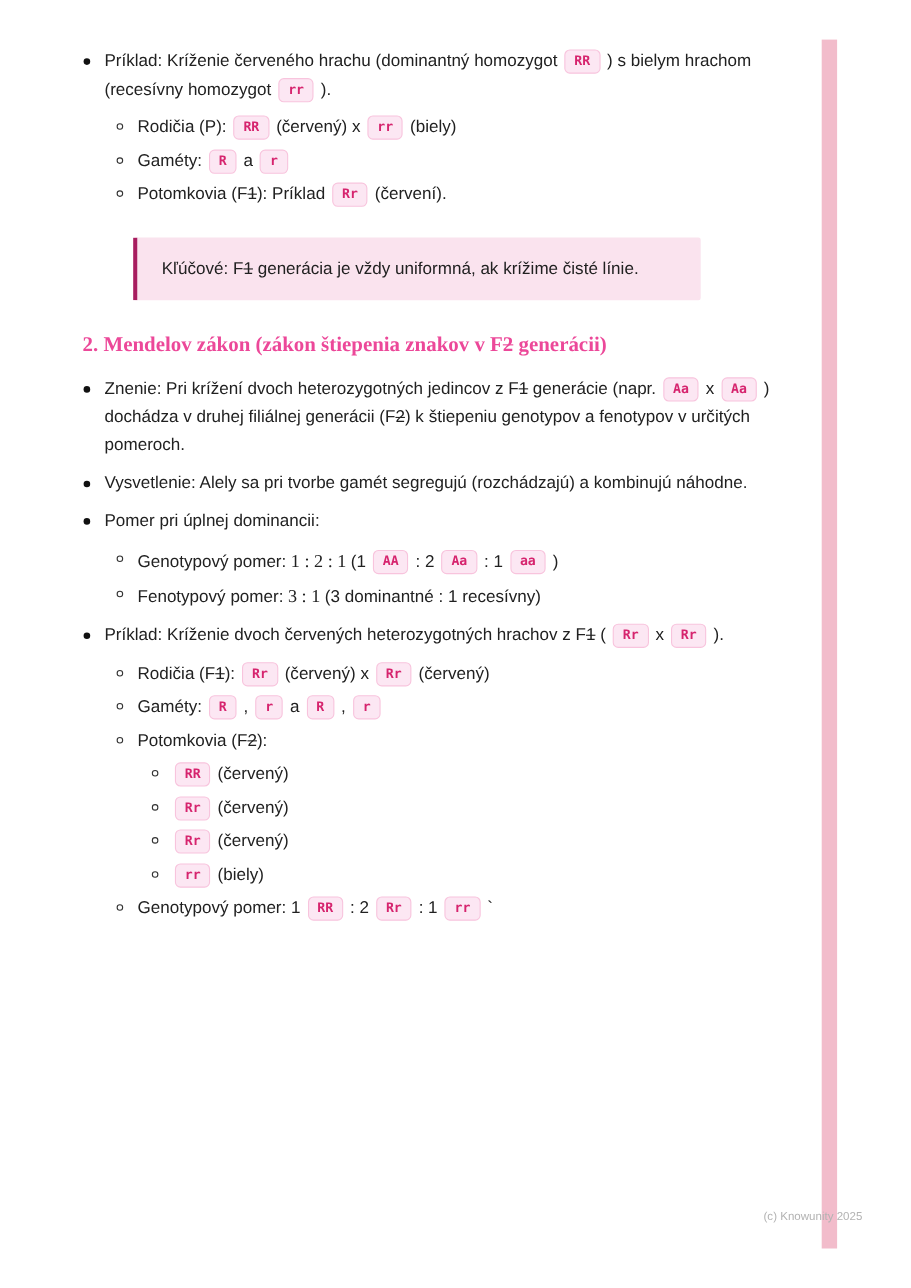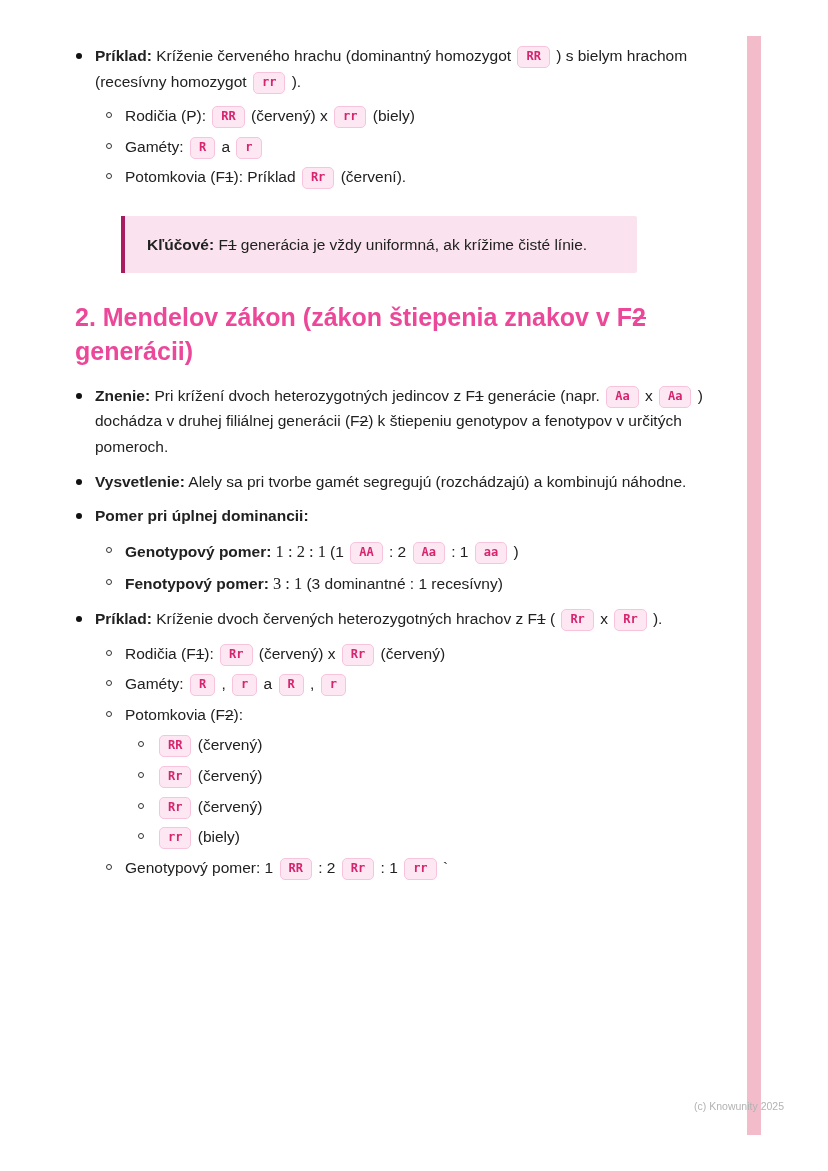--- a/index.html
+++ b/index.html
@@ -21,21 +21,21 @@
   .marker { flex:0 0 20px; position:relative; }
   .dot {
     position:absolute; top:10px; left:1px; width:6px; height:6px;
     border-radius:50%; background:#111;
   }
   .ring {
     position:absolute; top:9px; left:1px; width:6px; height:6px;
     border-radius:50%; border:1.3px solid #333; background:transparent;
   }
   .btext { flex:1 1 auto; min-width:0; }
-  strong { font-weight:bold; }
+  strong { font-weight:normal; }
   .chip {
     display:inline-block;
     font-family:"DejaVu Sans Mono", monospace;
     font-weight:bold; font-size:12px; line-height:1.25;
     color:var(--chip-text,#d6246e);
     background:var(--chip-bg,#fce7f3);
     border:1px solid var(--chip-border,#f8c4dd);
     border-radius:5px;
     padding:2px 8px 3px 8px;
     margin:0 2px;
@@ -45,23 +45,24 @@
   .serif { font-family:"Liberation Serif", serif; font-size:16.5px; }
   .callout {
     margin:26px 0 26px 46px; width:516px;
     background:var(--callout-bg,#fae3ee);
     border-left:4px solid var(--callout-border,#a81d5f);
     padding:16px 22px;
     border-radius:0 2px 2px 0;
   }
   .heading {
     margin:28px 0 14px 0;
-    font-size:25px; font-weight:bold;
+    font-size:19px; font-weight:bold;
     color:var(--heading,#ec4899);
     line-height:1.35;
+    font-family:Liberation Serif, serif;
   }
   .stripe {
     position:absolute; left:747px; top:36px; width:14px; height:1099px;
     background:var(--stripe,#f2bccb); z-index:1;
   }
   .watermark {
     position:absolute; top:1100px; right:44px;
     font-size:10.5px; color:var(--watermark,#b3b3b3); z-index:2;
   }
 </style>

